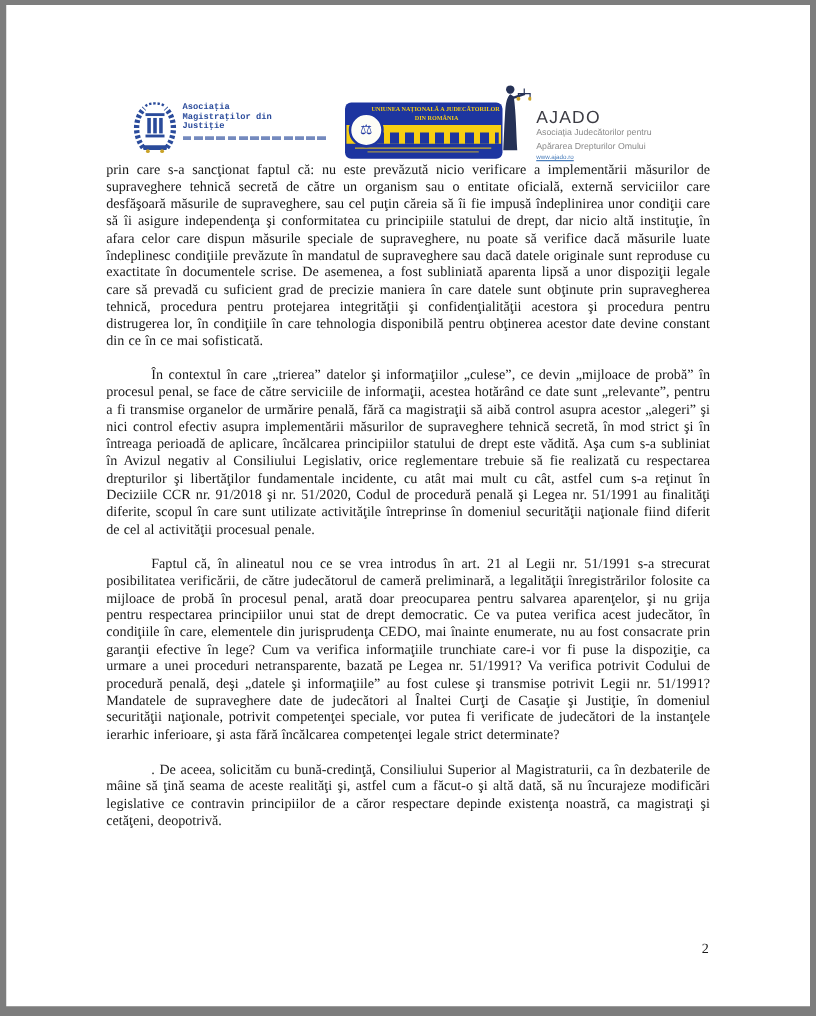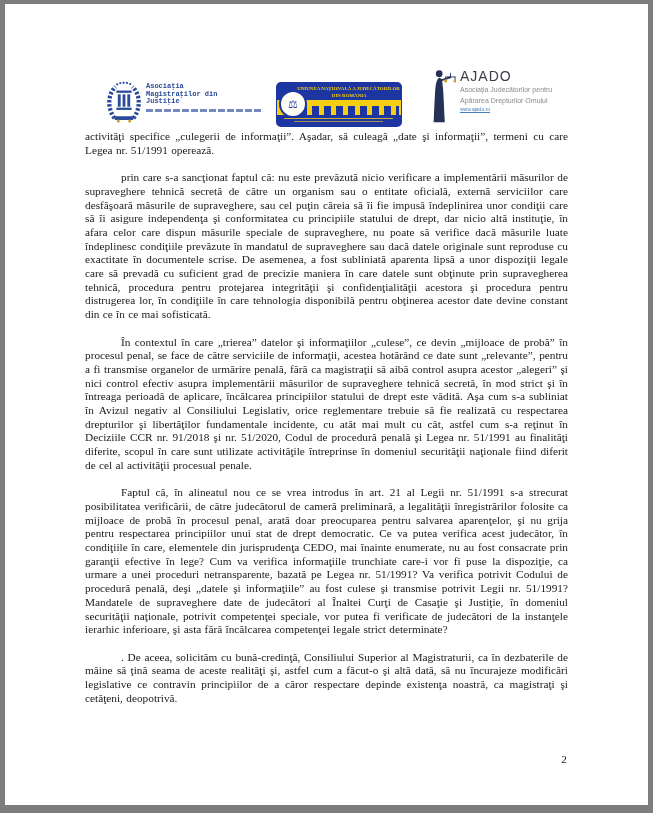--- a/index.html
+++ b/index.html
@@ -32,21 +32,21 @@
   .unjr-bottom{height:11px;background:var(--unjr-blue,#1d35a0);
                background-image:linear-gradient(rgba(247,207,18,.8),rgba(247,207,18,.8)),
                                 linear-gradient(rgba(247,207,18,.6),rgba(247,207,18,.6));
                background-size:88% 1px,72% 1px;background-position:center 3px,center 6px;background-repeat:no-repeat;}
   .unjr-seal{position:absolute;left:2px;top:7px;width:24px;height:24px;border-radius:50%;
              background:#fdfdf6;border:2px solid var(--unjr-blue,#1d35a0);
              display:flex;align-items:center;justify-content:center;
              color:var(--unjr-blue,#1d35a0);font-size:11px;line-height:1;}
 
   
-  .ajado{left:423px;top:63px;width:140px;height:63px;}
+  .ajado{left:392px;top:63px;width:140px;height:63px;align-items:flex-end;}
   .ajado-fig{flex:0 0 auto;margin-right:4px;}
   .ajado-text{padding-top:2px;}
   .ajado-acronym{font-family:"Liberation Sans",sans-serif;font-size:14px;line-height:15px;
                  letter-spacing:1px;color:#3c3c44;}
   .ajado-sub{font-family:"Liberation Sans",sans-serif;font-size:7px;line-height:8.5px;
              color:var(--ajado-gray,#8a8a8a);white-space:nowrap;margin-top:2px;}
   .ajado-site{font-family:"Liberation Sans",sans-serif;font-size:5px;line-height:7px;
               color:var(--link-blue,#4a7ebb);text-decoration:underline;margin-top:1px;}
 
   
@@ -124,21 +124,20 @@
       </span>
       <div class="ajado-text">
         <div class="ajado-acronym">AJADO</div>
         <div class="ajado-sub">Asociaţia Judecătorilor pentru</div>
         <div class="ajado-sub">Apărarea Drepturilor Omului</div>
         <div class="ajado-site">www.ajado.ro</div>
       </div>
     </div>
 
     <div class="content">
-      <p>activităţi specifice „culegerii de informaţii”. Aşadar, să culeagă „date şi informaţii”, termeni cu care Legea nr. 51/1991 operează.</p>
       <p>prin care s-a sancţionat faptul că: nu este prevăzută nicio verificare a implementării măsurilor de supraveghere tehnică secretă de către un organism sau o entitate oficială, externă serviciilor care desfăşoară măsurile de supraveghere, sau cel puţin căreia să îi fie impusă îndeplinirea unor condiţii care să îi asigure independenţa şi conformitatea cu principiile statului de drept, dar nicio altă instituţie, în afara celor care dispun măsurile speciale de supraveghere, nu poate să verifice dacă măsurile luate îndeplinesc condiţiile prevăzute în mandatul de supraveghere sau dacă datele originale sunt reproduse cu exactitate în documentele scrise. De asemenea, a fost subliniată aparenta lipsă a unor dispoziţii legale care să prevadă cu suficient grad de precizie maniera în care datele sunt obţinute prin supravegherea tehnică, procedura pentru protejarea integrităţii şi confidenţialităţii acestora şi procedura pentru distrugerea lor, în condiţiile în care tehnologia disponibilă pentru obţinerea acestor date devine constant din ce în ce mai sofisticată.</p>
       <p>În contextul în care „trierea” datelor şi informaţiilor „culese”, ce devin „mijloace de probă” în procesul penal, se face de către serviciile de informaţii, acestea hotărând ce date sunt „relevante”, pentru a fi transmise organelor de urmărire penală, fără ca magistraţii să aibă control asupra acestor „alegeri” şi nici control efectiv asupra implementării măsurilor de supraveghere tehnică secretă, în mod strict şi în întreaga perioadă de aplicare, încălcarea principiilor statului de drept este vădită. Aşa cum s-a subliniat în Avizul negativ al Consiliului Legislativ, orice reglementare trebuie să fie realizată cu respectarea drepturilor şi libertăţilor fundamentale incidente, cu atât mai mult cu cât, astfel cum s-a reţinut în Deciziile CCR nr. 91/2018 şi nr. 51/2020, Codul de procedură penală şi Legea nr. 51/1991 au finalităţi diferite, scopul în care sunt utilizate activităţile întreprinse în domeniul securităţii naţionale fiind diferit de cel al activităţii procesual penale.</p>
       <p>Faptul că, în alineatul nou ce se vrea introdus în art. 21 al Legii nr. 51/1991 s-a strecurat posibilitatea verificării, de către judecătorul de cameră preliminară, a legalităţii înregistrărilor folosite ca mijloace de probă în procesul penal, arată doar preocuparea pentru salvarea aparenţelor, şi nu grija pentru respectarea principiilor unui stat de drept democratic. Ce va putea verifica acest judecător, în condiţiile în care, elementele din jurisprudenţa CEDO, mai înainte enumerate, nu au fost consacrate prin garanţii efective în lege? Cum va verifica informaţiile trunchiate care-i vor fi puse la dispoziţie, ca urmare a unei proceduri netransparente, bazată pe Legea nr. 51/1991? Va verifica potrivit Codului de procedură penală, deşi „datele şi informaţiile” au fost culese şi transmise potrivit Legii nr. 51/1991? Mandatele de supraveghere date de judecători al Înaltei Curţi de Casaţie şi Justiţie, în domeniul securităţii naţionale, potrivit competenţei speciale, vor putea fi verificate de judecători de la instanţele ierarhic inferioare, şi asta fără încălcarea competenţei legale strict determinate?</p>
       <p>. De aceea, solicităm cu bună-credinţă, Consiliului Superior al Magistraturii, ca în dezbaterile de mâine să ţină seama de aceste realităţi şi, astfel cum a făcut-o şi altă dată, să nu încurajeze modificări legislative ce contravin principiilor de a căror respectare depinde existenţa noastră, ca magistraţi şi cetăţeni, deopotrivă.</p>
     </div>
 
     <div class="page-number">2</div>
   </div>
 </div>
 

